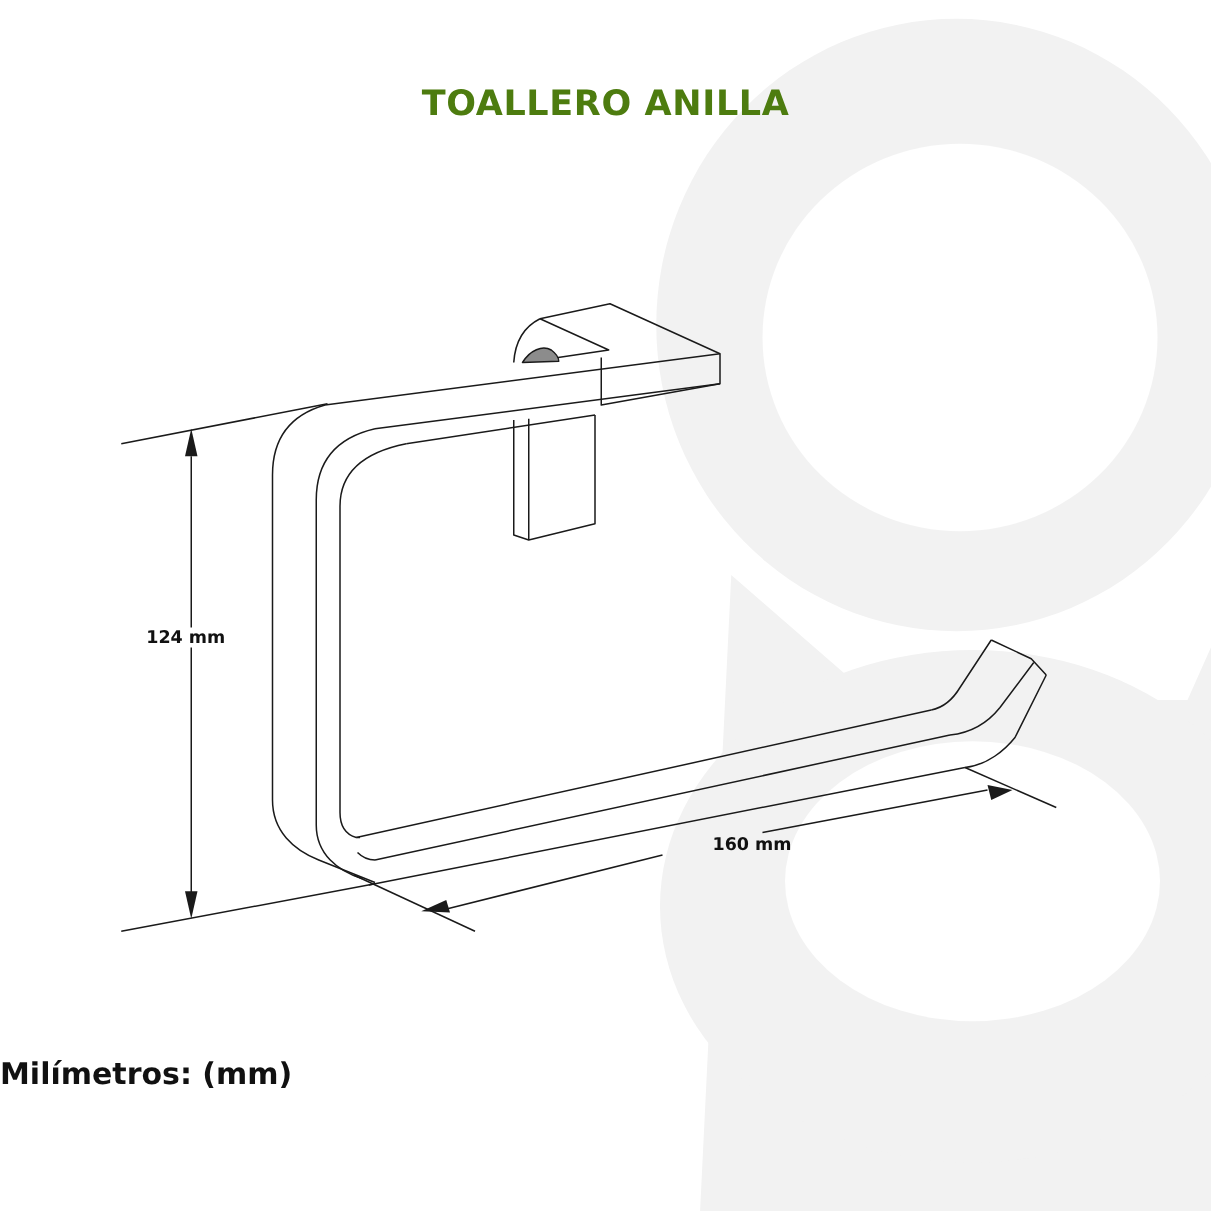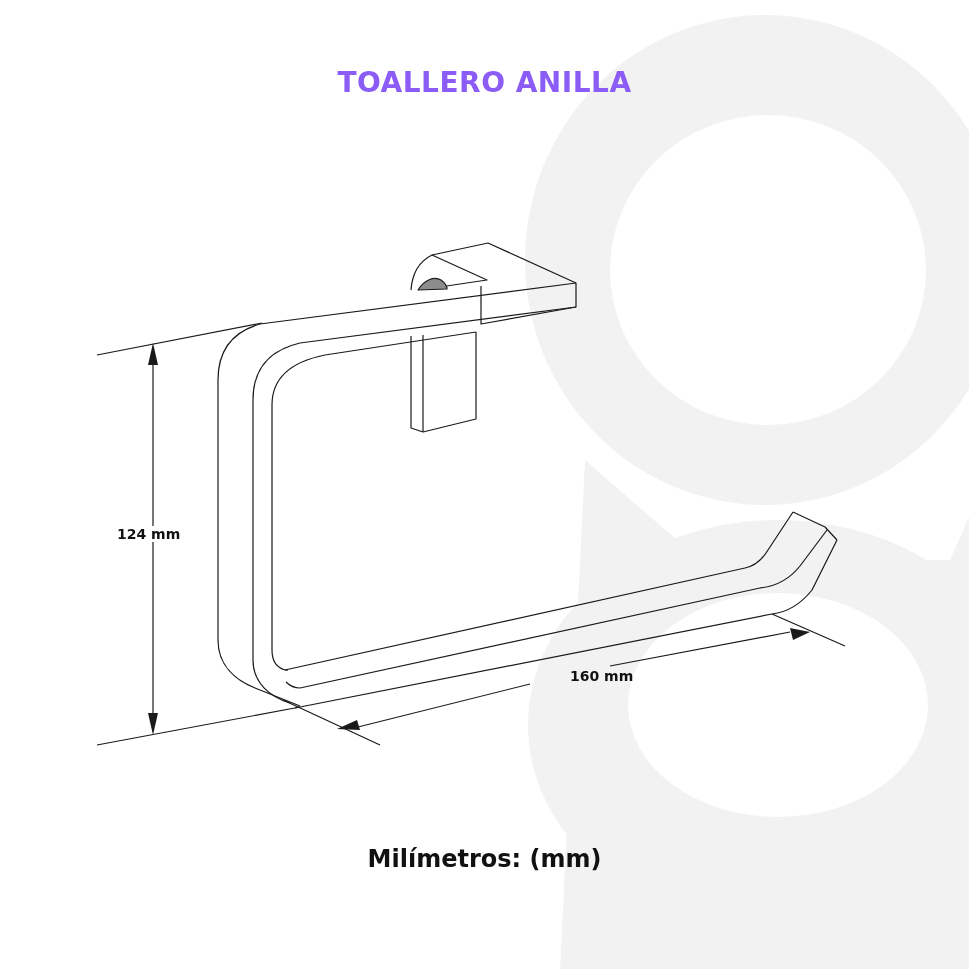--- a/index.html
+++ b/index.html
@@ -28,45 +28,44 @@
     }
     .title {
       position: absolute;
       left: 0;
       width: 969px;
       top: 66px;
       text-align: center;
       font-weight: bold;
       font-size: 28px;
       letter-spacing: 0.5px;
-      color: #8b5cf6;
+      color: #4d7c0f;
       z-index: 2;
     }
     .footer {
       position: absolute;
       left: 0;
       width: 969px;
       top: 845px;
-      text-align: center;
       font-weight: bold;
       font-size: 24px;
       color: #111111;
       z-index: 2;
     }
     .dim-label {
       position: absolute;
       font-weight: bold;
       font-size: 14px;
       color: #111111;
       background: #ffffff;
       padding: 0 3px;
       white-space: nowrap;
       z-index: 2;
     }
-    .dim-height { left: 114px; top: 526px; }
+    .dim-height { left: 114px; top: 502px; }
     .dim-width  { left: 567px; top: 668px; background: transparent; }
   </style>
 </head>
 <body>
 
 <svg class="watermark" viewBox="0 0 969 969" xmlns="http://www.w3.org/2000/svg">
   <defs>
     <mask id="m8">
       <rect x="0" y="0" width="969" height="969" fill="white"></rect>
       <ellipse cx="768" cy="270" rx="158" ry="155" fill="black"></ellipse>

